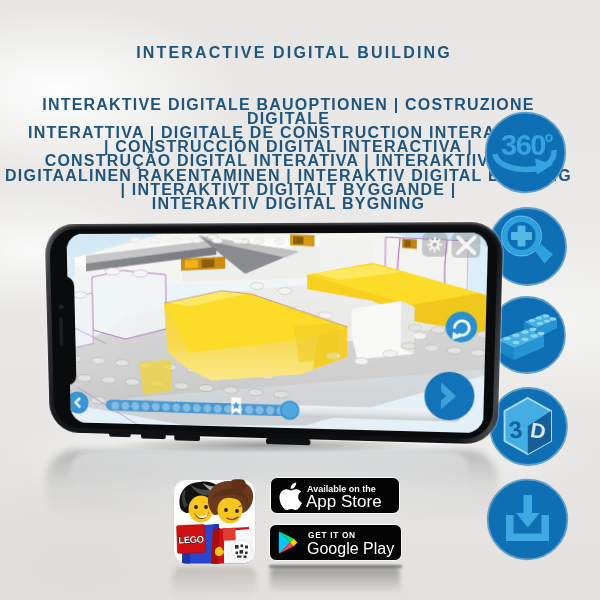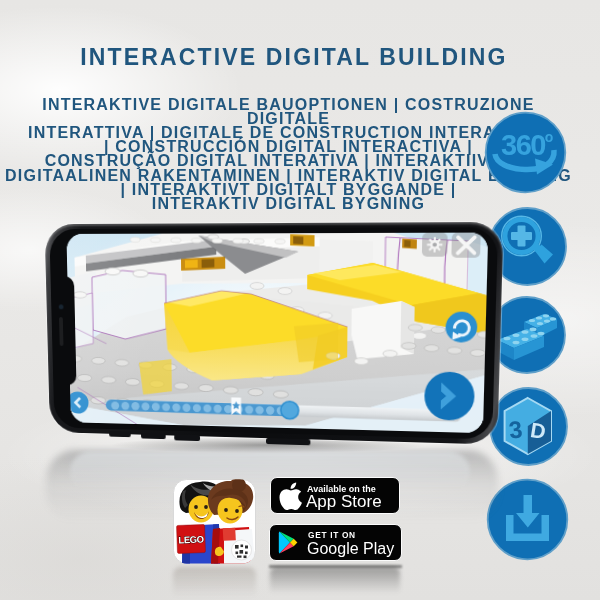--- a/index.html
+++ b/index.html
@@ -10,21 +10,21 @@
 
 <div class="abs" style="left:0;top:0;width:600px;height:600px;
 background:
 radial-gradient(ellipse 260px 120px at 60px 90px, rgba(255,255,255,0.95), rgba(255,255,255,0) 70%),
 radial-gradient(ellipse 200px 90px at 30px 250px, rgba(255,255,255,0.7), rgba(255,255,255,0) 70%),
 radial-gradient(ellipse 300px 140px at 560px 320px, rgba(255,255,255,0.55), rgba(255,255,255,0) 70%),
 radial-gradient(ellipse 400px 90px at 300px 455px, rgba(255,255,255,0.75), rgba(255,255,255,0) 75%),
 radial-gradient(ellipse 300px 150px at 80px 560px, rgba(215,213,210,0.5), rgba(215,213,210,0) 70%),
 linear-gradient(180deg,#e7e6e4 0%,#eae9e7 40%,#e6e5e3 75%,#e2e1df 100%);"></div>
 
-<div class="abs" style="left:0;top:44px;width:588px;text-align:center;font-weight:bold;font-size:23px;letter-spacing:2.15px;color:#20567e;">INTERACTIVE DIGITAL BUILDING</div>
+<div class="abs" style="left:0;top:44px;width:588px;text-align:center;font-weight:bold;font-size:16px;letter-spacing:2.15px;color:#20567e;">INTERACTIVE DIGITAL BUILDING</div>
 
 <div class="abs" style="left:0;top:97.5px;width:577px;text-align:center;font-weight:bold;font-size:16px;line-height:14.2px;letter-spacing:1.2px;color:#20567e;">
 INTERAKTIVE DIGITALE BAUOPTIONEN | COSTRUZIONE DIGITALE<br>
 INTERATTIVA | DIGITALE DE CONSTRUCTION INTERACTIVE<br>
 | CONSTRUCCIÓN DIGITAL INTERACTIVA |<br>
 CONSTRUÇÃO DIGITAL INTERATIVA | INTERAKTIIVINEN<br>
 DIGITAALINEN RAKENTAMINEN | INTERAKTIV DIGITAL BYGGING<br>
 | INTERAKTIVT DIGITALT BYGGANDE |<br>
 INTERAKTIV DIGITAL BYGNING
 </div>

